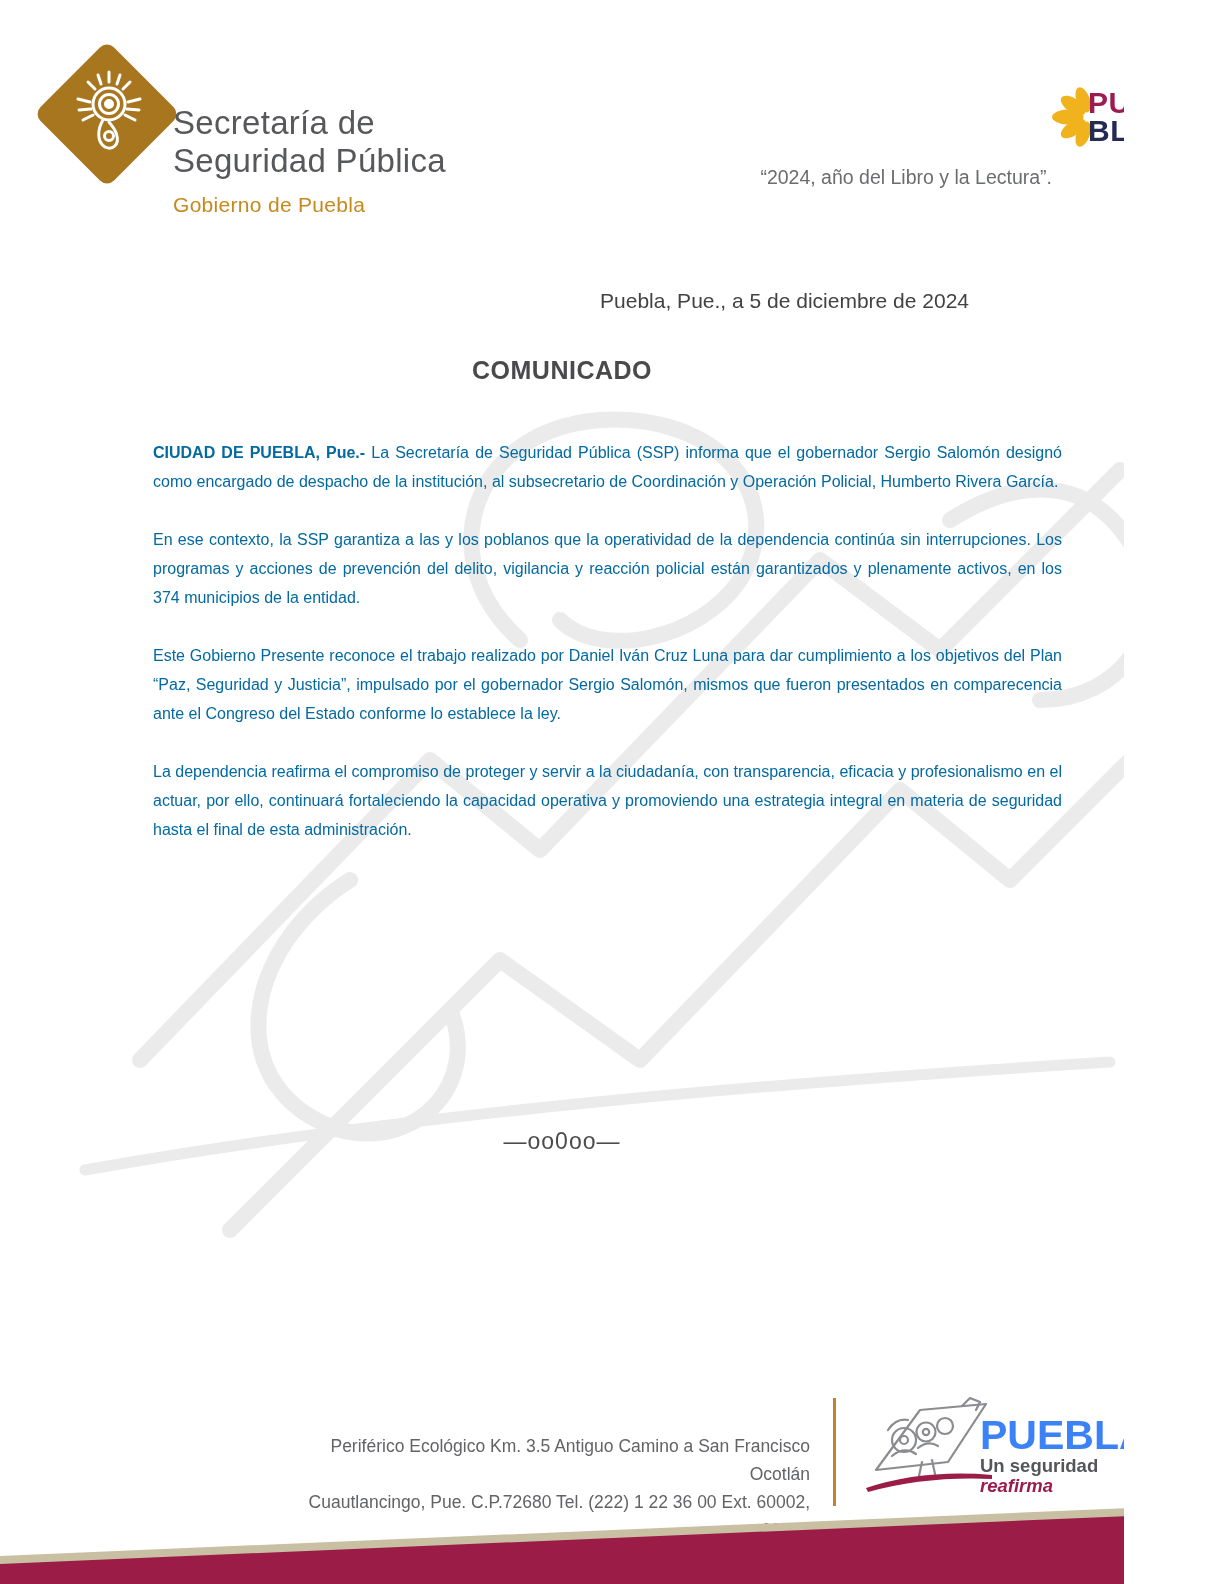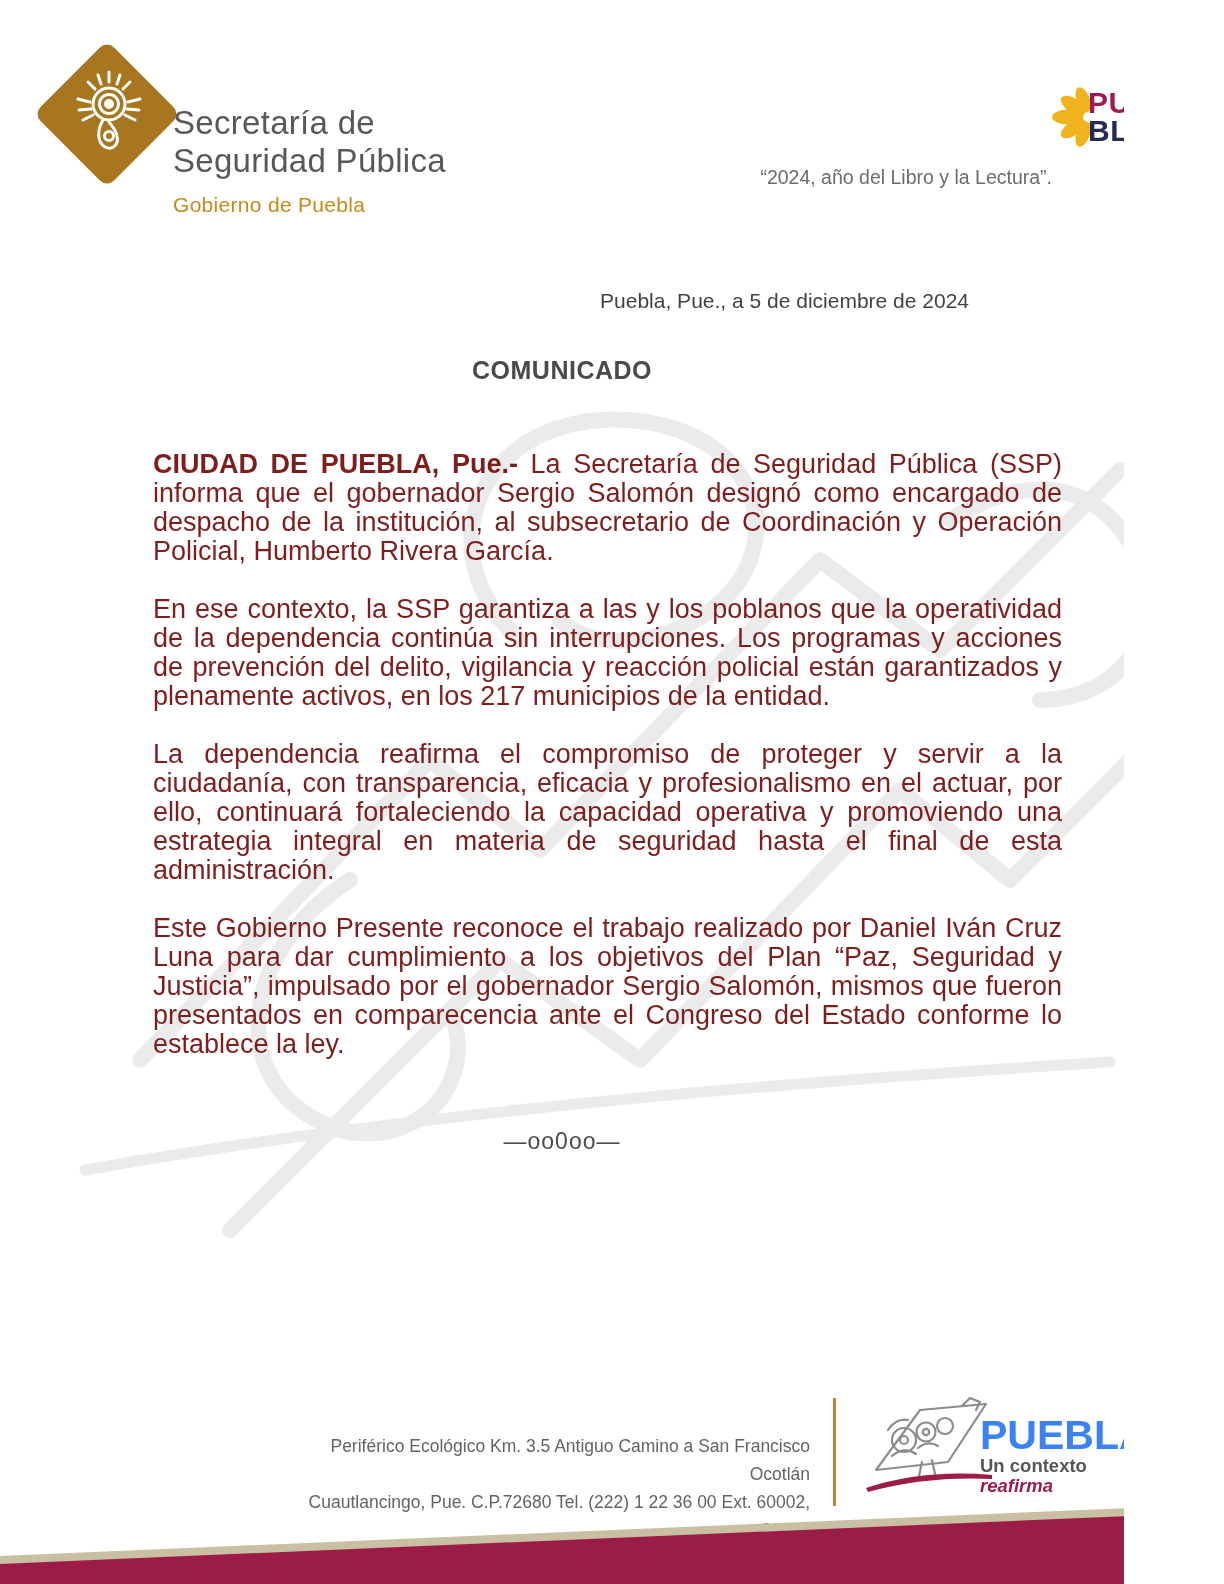--- a/index.html
+++ b/index.html
@@ -39,22 +39,22 @@
   
   .dateline{
     position:absolute;right:155px;top:289px;z-index:2;
     font-size:21px;color:#424245;
   }
   .doc-title{
     position:absolute;left:0;right:0;top:356px;z-index:2;
     text-align:center;font-size:25px;font-weight:bold;color:#4a4a4c;letter-spacing:.5px;
   }
   .body-text{
-    position:absolute;left:153px;top:450px;width:909px;z-index:2;
-    font-size:27px;line-height:29px;color:#7f1d1d;text-align:justify;
+    position:absolute;left:153px;top:438px;width:909px;z-index:2;
+    font-size:16px;line-height:29px;color:#0369a1;text-align:justify;
   }
   .body-text p{margin:0 0 29px 0;}
   .lead{font-weight:bold;}
   .closing-mark{
     position:absolute;left:0;right:0;top:1128px;z-index:2;
     text-align:center;font-size:23px;color:#4b4b4d;letter-spacing:1px;
   }
   
   .address{
     position:absolute;left:300px;top:1432px;width:510px;z-index:2;
@@ -145,23 +145,23 @@
       <div class="brand-bla">BLA</div>
     </div>
   </div>
   <div class="year-quote">“2024, año del Libro y la Lectura”.</div>
 
   <div class="dateline">Puebla, Pue., a 5 de diciembre de 2024</div>
   <div class="doc-title">COMUNICADO</div>
 
   <div class="body-text">
     <p><span class="lead">CIUDAD DE PUEBLA, Pue.-</span> <span>La Secretaría de Seguridad Pública (SSP) informa que el gobernador Sergio Salomón designó como encargado de despacho de la institución, al subsecretario de Coordinación y Operación Policial, Humberto Rivera García.</span></p>
-    <p>En ese contexto, la SSP garantiza a las y los poblanos que la operatividad de la dependencia continúa sin interrupciones. Los programas y acciones de prevención del delito, vigilancia y reacción policial están garantizados y plenamente activos, en los 217 municipios de la entidad.</p>
+    <p>En ese contexto, la SSP garantiza a las y los poblanos que la operatividad de la dependencia continúa sin interrupciones. Los programas y acciones de prevención del delito, vigilancia y reacción policial están garantizados y plenamente activos, en los 374 municipios de la entidad.</p>
+    <p>Este Gobierno Presente reconoce el trabajo realizado por Daniel Iván Cruz Luna para dar cumplimiento a los objetivos del Plan “Paz, Seguridad y Justicia”, impulsado por el gobernador Sergio Salomón, mismos que fueron presentados en comparecencia ante el Congreso del Estado conforme lo establece la ley.</p>
     <p>La dependencia reafirma el compromiso de proteger y servir a la ciudadanía, con transparencia, eficacia y profesionalismo en el actuar, por ello, continuará fortaleciendo la capacidad operativa y promoviendo una estrategia integral en materia de seguridad hasta el final de esta administración.</p>
-    <p>Este Gobierno Presente reconoce el trabajo realizado por Daniel Iván Cruz Luna para dar cumplimiento a los objetivos del Plan “Paz, Seguridad y Justicia”, impulsado por el gobernador Sergio Salomón, mismos que fueron presentados en comparecencia ante el Congreso del Estado conforme lo establece la ley.</p>
   </div>
 
   <div class="closing-mark">—oo0oo—</div>
 
   <div class="address">
     <div>Periférico Ecológico Km. 3.5 Antiguo Camino a San Francisco Ocotlán</div>
     <div>Cuautlancingo, Pue. C.P.72680 Tel. (222) 1 22 36 00 Ext. 60002, 60003</div>
     <div>www.ssp.informa.gob.mx</div>
   </div>
 
@@ -180,21 +180,21 @@
       <path d="M56,64 Q66,56 76,62"></path>
       <path d="M60,78 L57,92"></path>
       <path d="M70,76 L73,90"></path>
       <path d="M26,46 Q34,34 46,36"></path>
     </g>
     <path d="M4,104 Q62,85 130,91 L130,95 Q64,92 6,108 Z" fill="#9c1c48"></path>
   </svg>
 
   <div class="footer-brand">
     <div class="footer-brand-name">PUEBLA</div>
-    <div class="footer-tagline"><span>Un contexto</span> <span class="accent">reafirma</span></div>
+    <div class="footer-tagline"><span>Un seguridad</span> <span class="accent">reafirma</span></div>
   </div>
 
   <svg class="bottom-band" width="1224" height="90" viewBox="0 0 1224 90" aria-hidden="true">
     <polygon points="0,62 1224,10 1224,90 0,90" fill="#c9c0a4"></polygon>
     <polygon points="0,70 1224,18 1224,90 0,90" fill="#9c1c48"></polygon>
   </svg>
 
 </div>
 
 </body></html>

